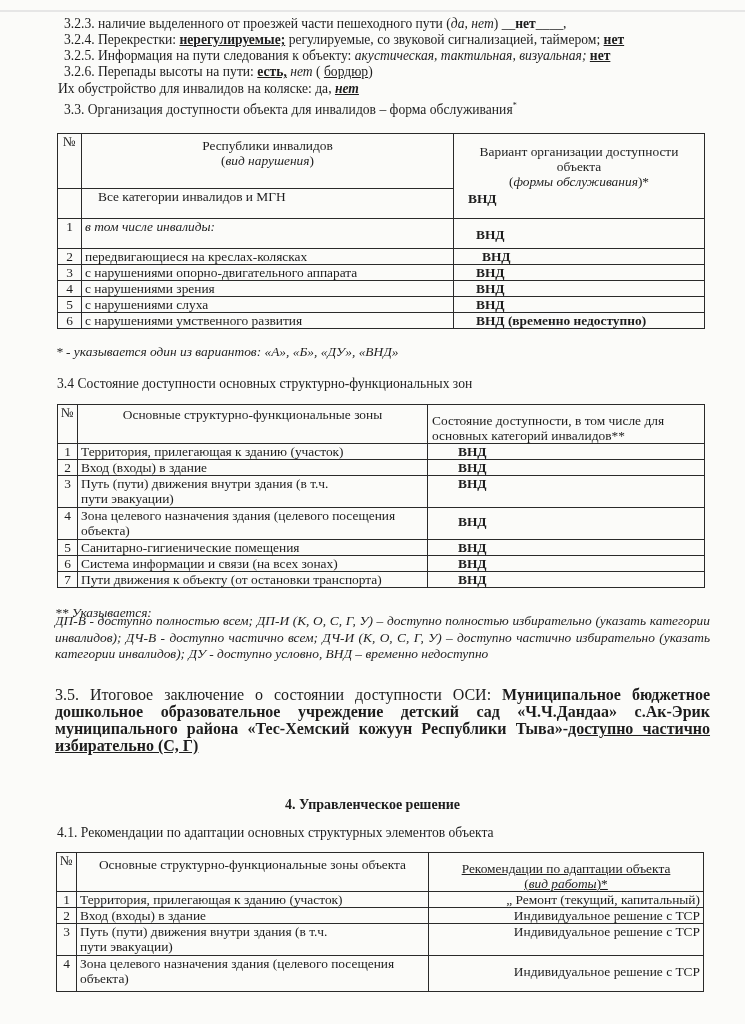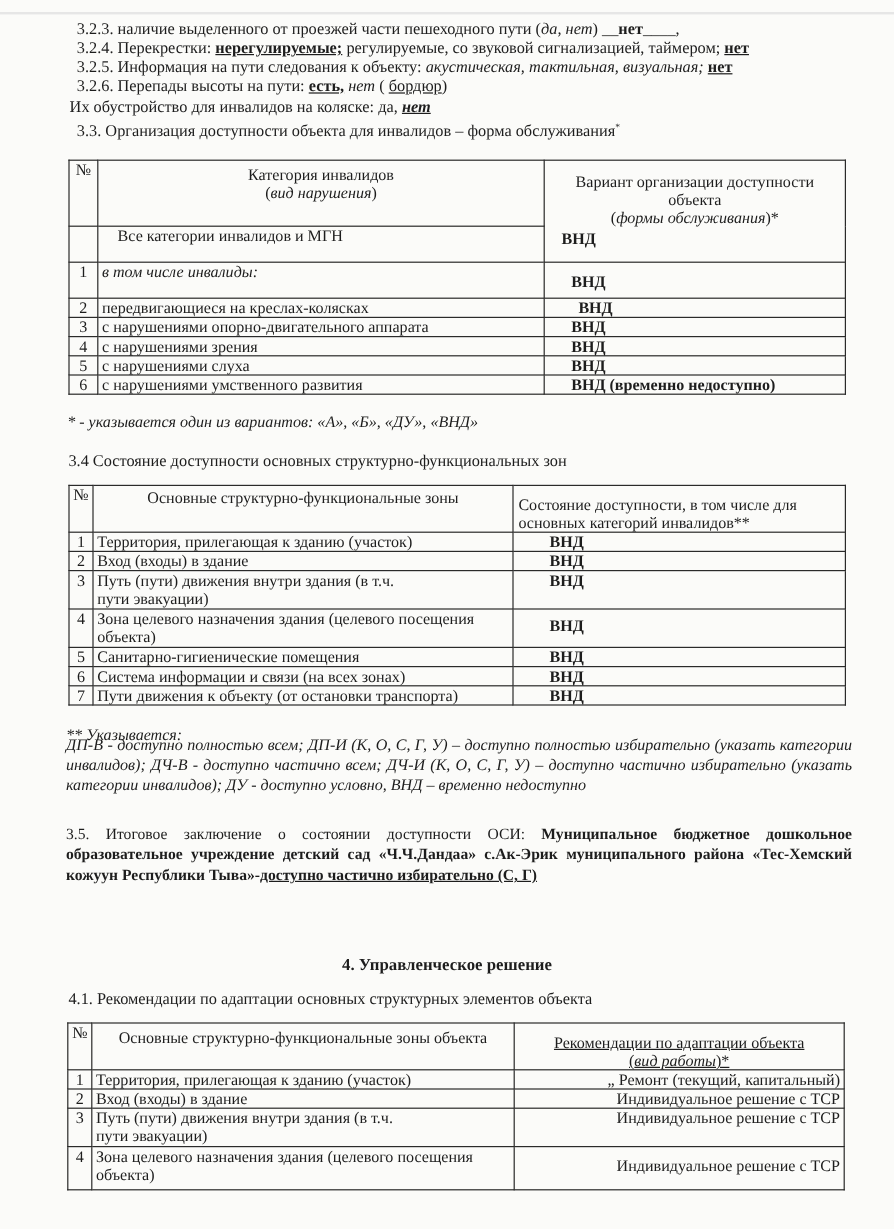--- a/index.html
+++ b/index.html
@@ -16,21 +16,21 @@
     .u { text-decoration: underline; }
     .b { font-weight: bold; }
     .i { font-style: italic; }
     .tbl { position: absolute; border-collapse: collapse; font-size: 13.4px; line-height: 15px; }
     .tbl td { border: 1px solid #2a2a2a; padding: 0 3px; vertical-align: top; }
     .tbl td.num { text-align: center; padding: 0; }
     .center { text-align: center; }
     .right { text-align: right; }
     .val { font-weight: bold; padding-left: 22px !important; }
     .note { position: absolute; font-size: 13.4px; line-height: 16px; font-style: italic; }
-    .para { position: absolute; font-size: 13px; line-height: 16px; text-align: justify; }
+    .para { position: absolute; font-size: 16px; line-height: 16px; text-align: justify; }
     .heading { position: absolute; font-size: 14px; font-weight: bold; text-align: center; }
   </style>
 </head>
 <body>
 
 <div class="page">
   <div class="topline"></div>
 
   <div class="line" style="left:64px; top:16px;">
     <span>3.2.3. наличие  выделенного от проезжей части пешеходного пути (</span><span class="i">да, нет</span><span>) </span><span>__</span><span class="b">нет</span><span>____,</span>
@@ -59,21 +59,21 @@
   <table class="tbl" style="left:57px; top:133px; width:648px;">
     <colgroup>
         <col style="width:24px">
         <col style="width:372px">
         <col>
       </colgroup>
     <tbody>
         <tr style="height:55px;">
       <td class="num">№</td>
       <td class="center" style="padding-top:4px;">
-        <div>Категория инвалидов</div>
+        <div>Республики инвалидов</div>
         <div>(<span class="i">вид нарушения</span>)</div>
       </td>
       <td class="center" rowspan="2" style="padding:10px 14px 0;">
         <div>Вариант организации доступности объекта</div>
         <div>(<span class="i">формы обслуживания</span><span>)*</span></div>
         <div class="b" style="text-align:left; margin-top:2px;">ВНД</div>
       </td>
     </tr>
     <tr style="height:30px;">
       <td class="num"></td>

